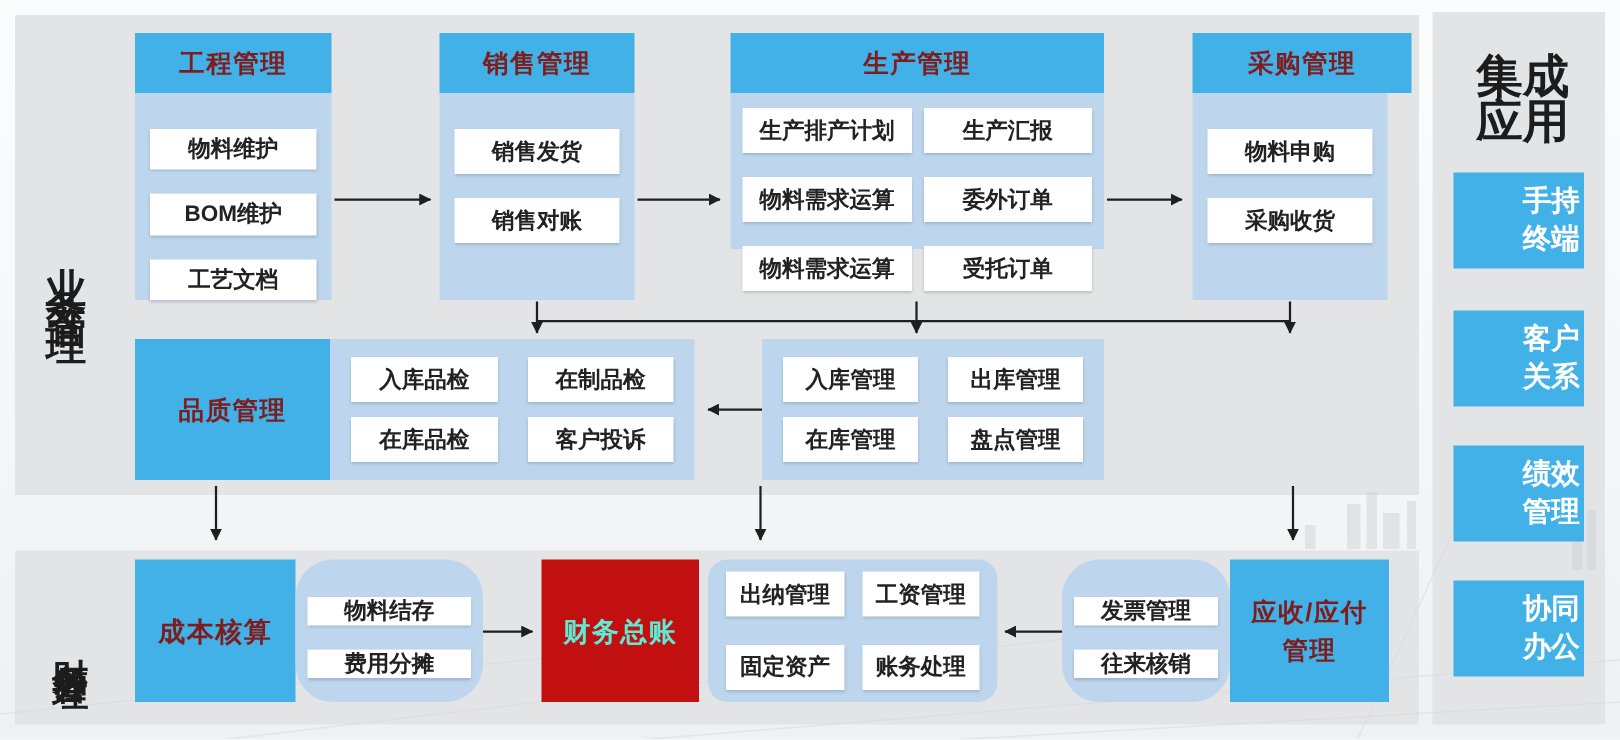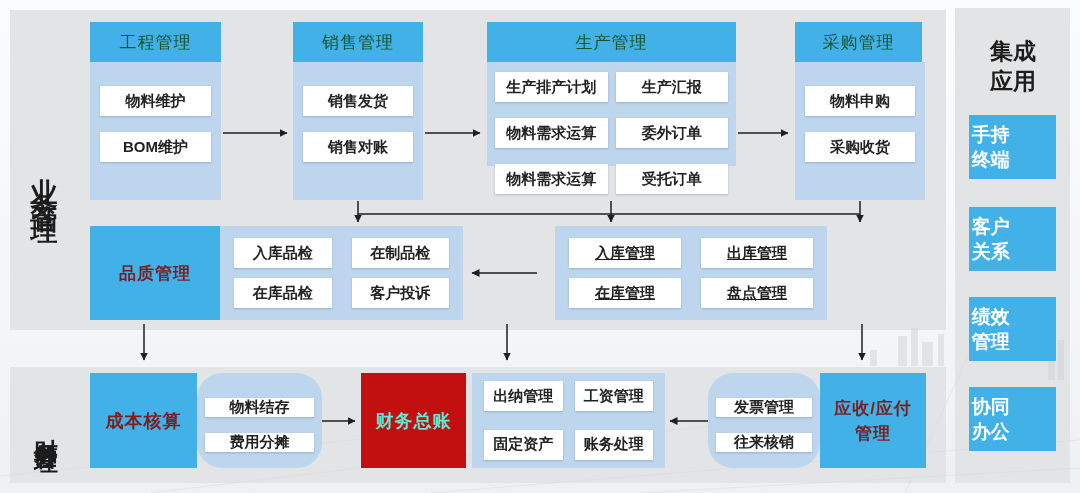--- a/index.html
+++ b/index.html
@@ -5,50 +5,50 @@
   html,body{margin:0;padding:0;background:#fff;}
   #stage{
     position:relative;width:1080px;height:493px;overflow:hidden;
     background:linear-gradient(180deg,#fbfcfd 0%,#f4f6f7 60%,#eef0f2 100%);
     font-family:"Liberation Sans","DejaVu Sans",sans-serif;
     color:#1f1f1f;
   }
   .abs{position:absolute;}
   .panel{background:#e3e4e6;}
   .hdr{
-    background:#41b1e8;color:#14532d;display:flex;align-items:center;justify-content:center;
-    font-size:17px;font-weight:400;letter-spacing:1px;white-space:nowrap;
+    background:#41b1e8;color:#7f1d1d;display:flex;align-items:center;justify-content:center;
+    font-size:17px;font-weight:700;letter-spacing:1px;white-space:nowrap;
   }
   .lightbox{background:#bdd6ee;}
   .wbox{
     background:#fff;display:flex;align-items:center;justify-content:center;
     font-size:15px;font-weight:600;color:#222;white-space:nowrap;
     box-shadow:0 1px 2px rgba(90,105,120,.35);height:30px;
   }
   .bluenode{
     background:#41b1e8;color:#7f1d1d;display:flex;align-items:center;justify-content:center;
     font-size:17px;font-weight:600;letter-spacing:1px;text-align:center;
   }
   .rednode{
     background:#c20f0f;color:#5eead4;display:flex;align-items:center;justify-content:center;
     font-size:18px;font-weight:700;letter-spacing:1px;white-space:nowrap;
   }
   .col3{display:flex;flex-direction:column;gap:16px;padding:24px 10px 0 10px;box-sizing:border-box;}
   .grid32{display:grid;grid-template-columns:1fr 1fr;gap:16px 8px;padding:10px 8px 0 8px;box-sizing:border-box;}
   .grid22{display:grid;grid-template-columns:1fr 1fr;gap:10px 20px;padding:12px 14px;box-sizing:border-box;}
-  .grid22b{display:grid;grid-template-columns:1fr 1fr;gap:18px 12px;padding:8px 12px;box-sizing:border-box;}
+  .grid22b{display:grid;grid-template-columns:1fr 1fr;gap:18px 12px;padding:8px 12px;box-sizing:border-box;border-radius:13px;}
   .stack2{display:flex;flex-direction:column;gap:16px;padding:25px 8px;box-sizing:border-box;border-radius:25px;}
   .vlabel{
     writing-mode:vertical-rl;text-orientation:upright;
     font-weight:700;color:#1c1c1c;text-align:center;
   }
   .wrap2{word-break:break-all;text-align:center;line-height:25px;}
-  .apptile{background:#41b1e8;color:#fff;display:flex;align-items:center;justify-content:flex-start;
+  .apptile{background:#41b1e8;color:#fff;display:flex;align-items:center;justify-content:flex-end;
     font-size:19px;font-weight:600;}
-  .inttitle{font-size:23px;font-weight:700;color:#1c1c1c;line-height:30px;}
+  .inttitle{font-size:31px;font-weight:700;color:#1c1c1c;line-height:30px;}
 </style>
 </head>
 <body>
 
 <div id="stage">
 
   <div class="abs panel" style="left:10px;top:10px;width:936px;height:320px;"></div>
   <div class="abs panel" style="left:10px;top:367px;width:936px;height:116px;"></div>
   <div class="abs panel" style="left:955px;top:8px;width:115px;height:475px;"></div>
 
@@ -91,52 +91,53 @@
     </g>
   </svg>
 
   <div class="abs vlabel" style="left:26px;top:98px;font-size:27px;letter-spacing:13px;height:170px;">业务管理</div>
   <div class="abs vlabel" style="left:30px;top:371px;font-size:24px;letter-spacing:4px;height:112px;">财务管理</div>
 
   <div class="abs hdr" style="left:90px;top:22px;width:131px;height:40px;">工程管理</div>
   <div class="abs lightbox col3" style="left:90px;top:62px;width:131px;height:138px;">
     <div class="wbox">物料维护</div>
     <div class="wbox">BOM维护</div>
+    <div class="wbox">工艺文档</div>
   </div>
 
   <div class="abs hdr" style="left:293px;top:22px;width:130px;height:40px;">销售管理</div>
   <div class="abs lightbox col3" style="left:293px;top:62px;width:130px;height:138px;">
     <div class="wbox">销售发货</div>
     <div class="wbox">销售对账</div>
   </div>
 
   <div class="abs hdr" style="left:487px;top:22px;width:249px;height:40px;">生产管理</div>
   <div class="abs lightbox grid32" style="left:487px;top:62px;width:249px;height:104px;">
     <div class="wbox">生产排产计划</div>
     <div class="wbox">生产汇报</div>
     <div class="wbox">物料需求运算</div>
     <div class="wbox">委外订单</div>
     <div class="wbox">物料需求运算</div>
     <div class="wbox">受托订单</div>
   </div>
 
-  <div class="abs hdr" style="left:795px;top:22px;width:127px;height:40px;">采购管理</div>
+  <div class="abs hdr" style="left:795px;top:22px;width:146px;height:40px;">采购管理</div>
   <div class="abs lightbox col3" style="left:795px;top:62px;width:130px;height:138px;">
     <div class="wbox">物料申购</div>
     <div class="wbox">采购收货</div>
   </div>
 
   <div class="abs bluenode" style="left:90px;top:226px;width:130px;height:94px;">品质管理</div>
   <div class="abs lightbox grid22" style="left:220px;top:226px;width:243px;height:94px;">
     <div class="wbox">入库品检</div>
     <div class="wbox">在制品检</div>
     <div class="wbox">在库品检</div>
     <div class="wbox">客户投诉</div>
   </div>
-  <div class="abs lightbox grid22" style="left:555px;top:226px;width:272px;height:94px;text-decoration:underline;">
+  <div class="abs lightbox grid22" style="left:508px;top:226px;width:228px;height:94px;">
     <div class="wbox">入库管理</div>
     <div class="wbox">出库管理</div>
     <div class="wbox">在库管理</div>
     <div class="wbox">盘点管理</div>
   </div>
 
   <div class="abs bluenode" style="left:90px;top:373px;width:107px;height:95px;font-size:18px;">成本核算</div>
   <div class="abs lightbox stack2" style="left:197px;top:373px;width:125px;height:95px;">
     <div class="wbox">物料结存</div>
     <div class="wbox">费用分摊</div>

